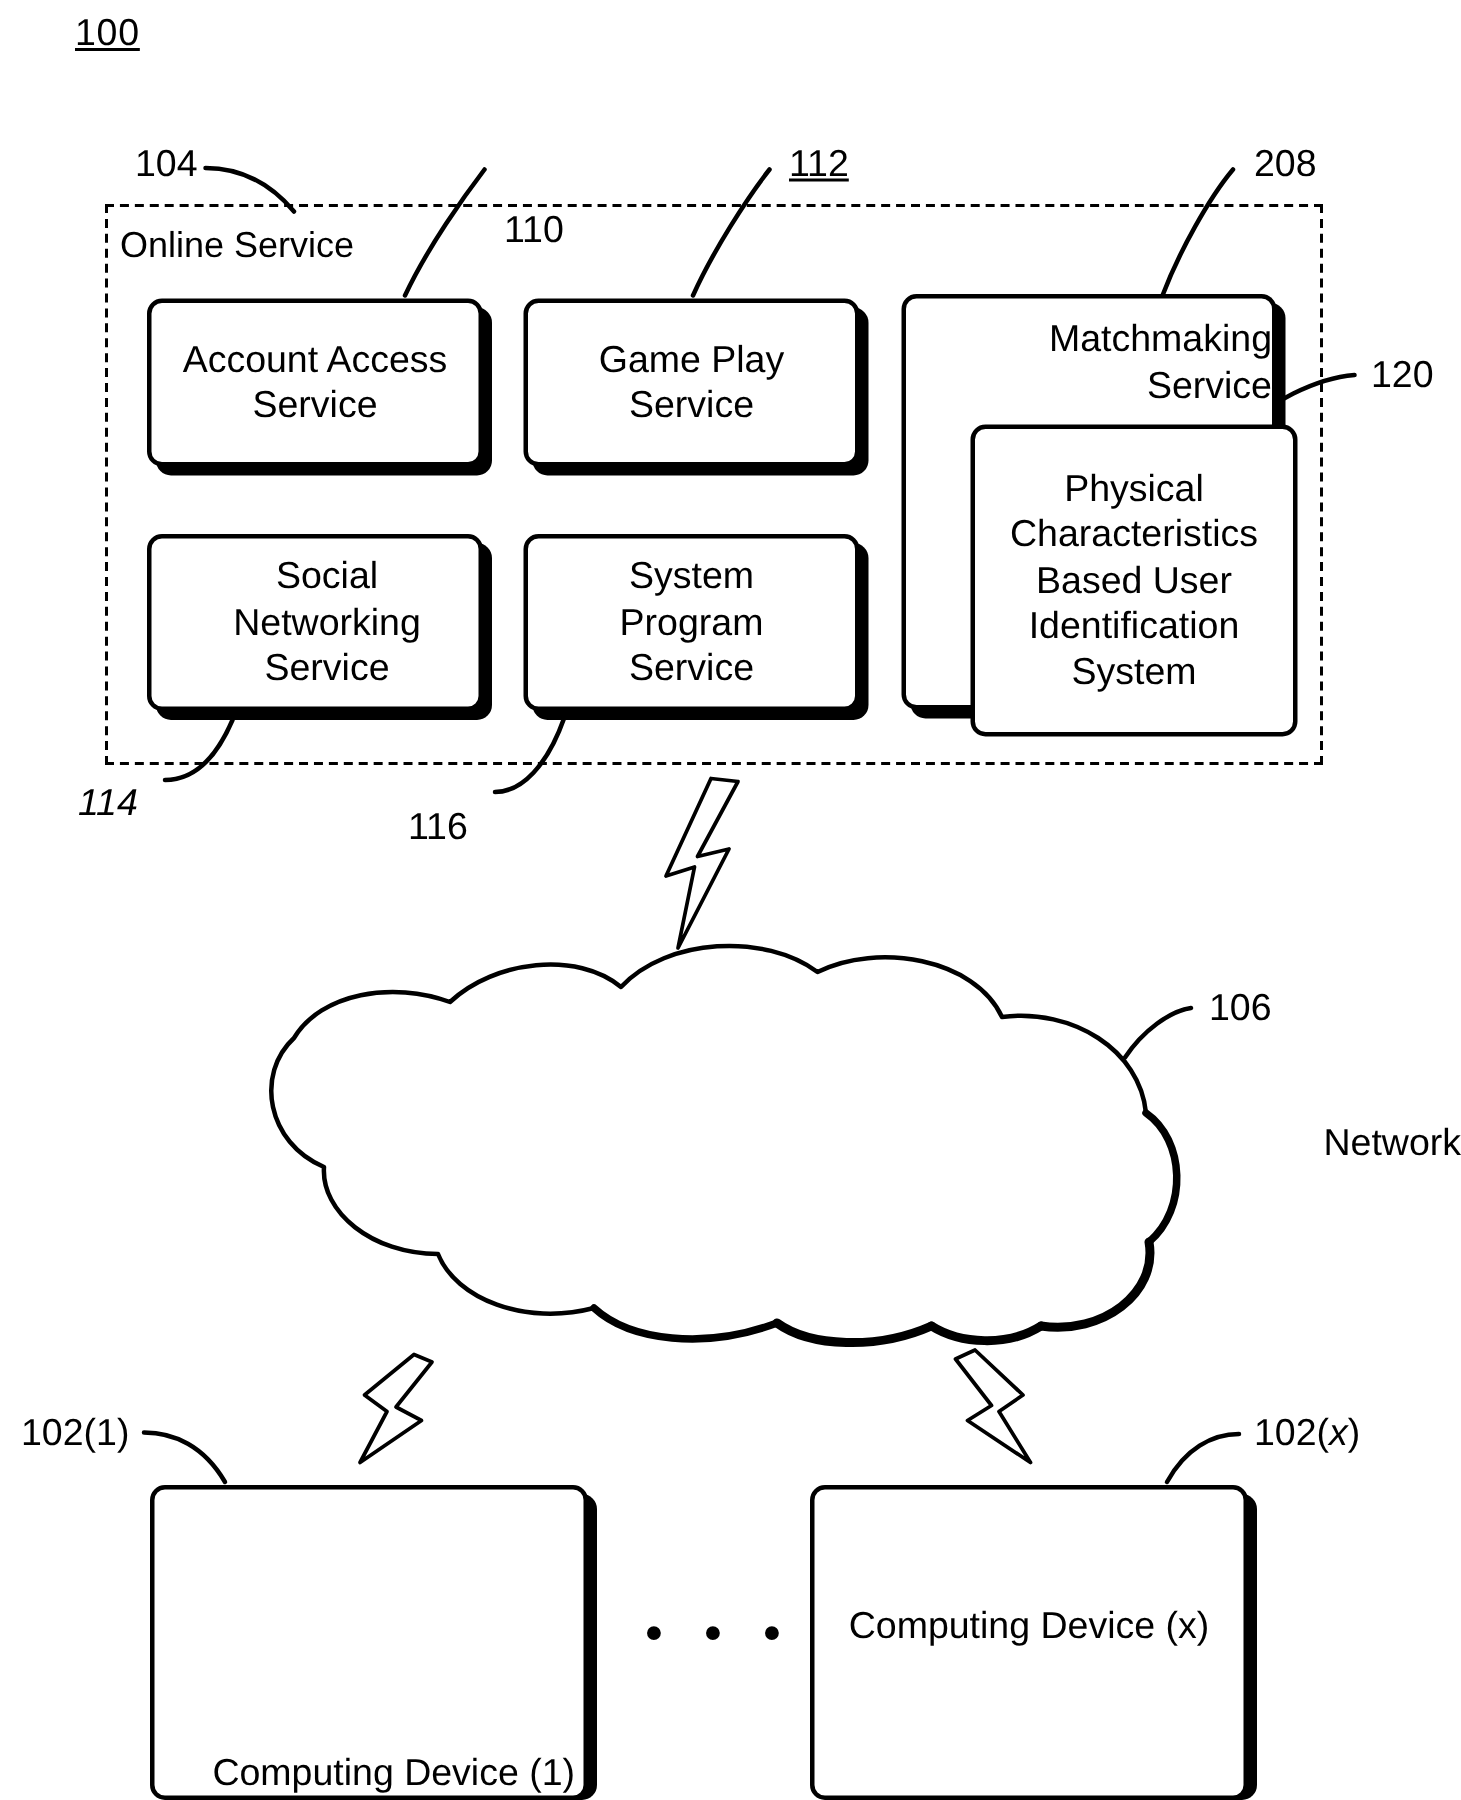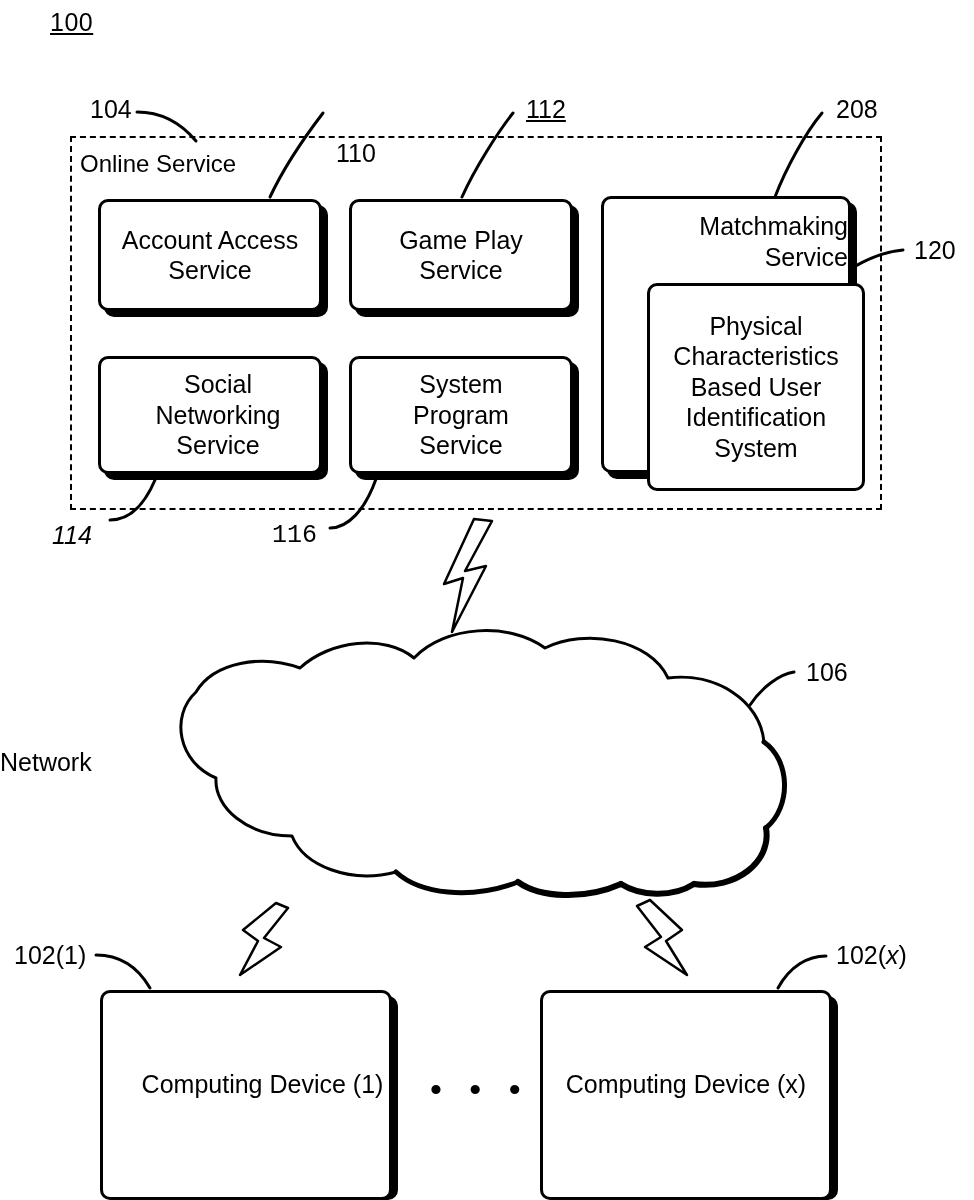--- a/index.html
+++ b/index.html
@@ -88,21 +88,21 @@
     width: 100%;
     text-align: right;
     font-size: 25px;
     line-height: 1.22;
   }
   .network-label {
     position: absolute;
     font-size: 25px;
     left: 0;
     width: 974px;
-    text-align: left;
+    text-align: right;
     top: 748px;
     z-index: 4;
   }
   .dots {
     position: absolute;
     font-size: 34px;
     letter-spacing: 9px;
     line-height: 1;
     z-index: 4;
   }
@@ -223,35 +223,35 @@
     <div>
       <div>System</div>
       <div>Program</div>
       <div>Service</div>
     </div>
   </div>
 
   <div class="network-label">Network</div>
 
   <div class="box-shadow" style="left:106px; top:996px; width:292px; height:204px;"></div>
-  <div class="box" style="left:100px; top:990px; width:292px; height:210px; align-items:flex-start; padding-top:76px;padding-left:33px;">
+  <div class="box" style="left:100px; top:990px; width:292px; height:210px; align-items:flex-end; padding-top:76px;padding-left:33px;">
     <div>Computing Device (1)</div>
   </div>
 
   <div class="dots" style="left:430px; top:1072px;">• • •</div>
 
   <div class="box-shadow" style="left:546px; top:996px; width:292px; height:204px;"></div>
   <div class="box" style="left:540px; top:990px; width:292px; height:210px; align-items:flex-start; padding-top:76px;">
     <div>Computing Device (<span class="it">x</span>)</div>
   </div>
 
   <div class="ref" style="left:90px;  top:95px;">104</div>
   <div class="ref" style="left:336px; top:95px;margin-top:44px;">110</div>
   <div class="ref" style="left:526px; top:95px;text-decoration:underline;">112</div>
   <div class="ref" style="left:836px; top:95px;">208</div>
   <div class="ref" style="left:914px; top:236px;">120</div>
   <div class="ref" style="left:52px;  top:521px;font-style:italic;">114</div>
-  <div class="ref" style="left:272px; top:521px;font-family:Liberation Mono, monospace;">116</div>
+  <div class="ref" style="left:272px; top:537px;">116</div>
   <div class="ref" style="left:806px; top:658px;">106</div>
   <div class="ref" style="left:14px;  top:941px;">102(1)</div>
   <div class="ref" style="left:836px; top:941px;"><span>102(</span><span class="it">x</span><span>)</span></div>
 
 </div>
 
 </body></html>

